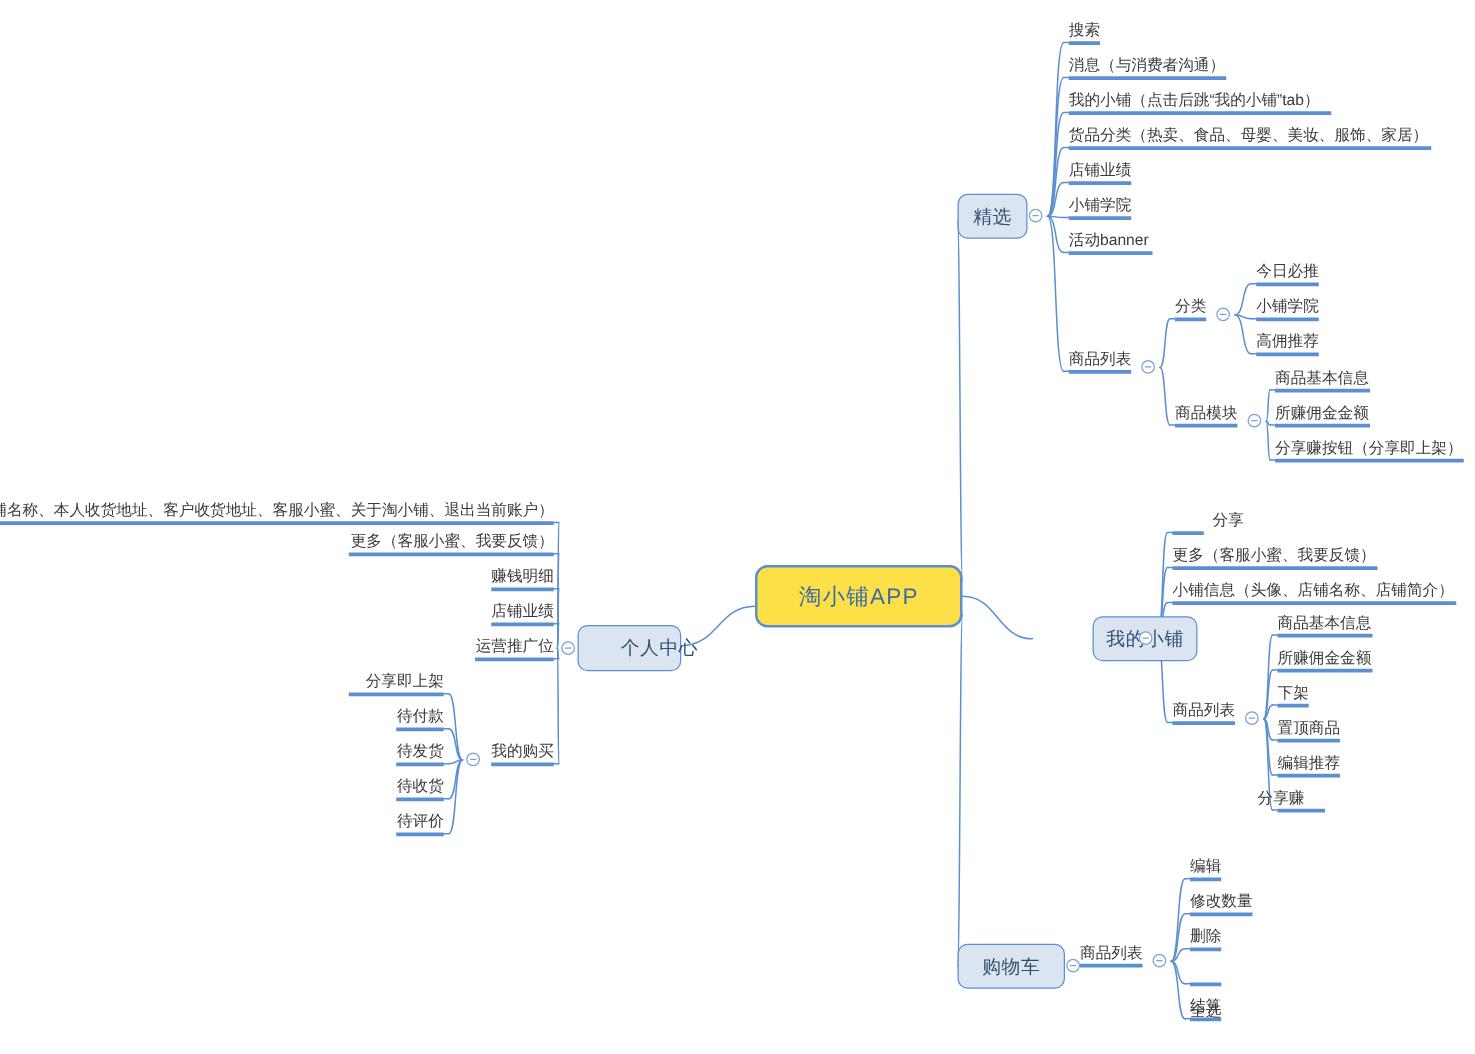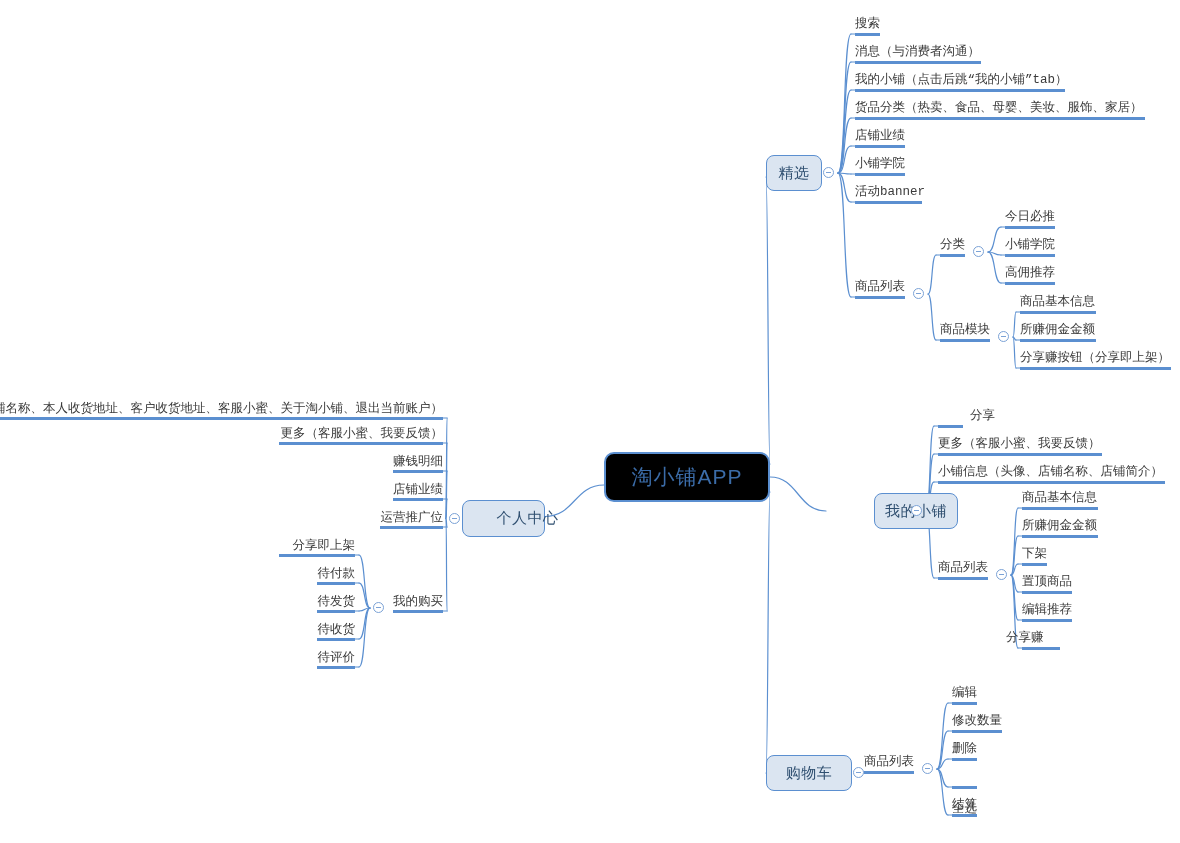--- a/index.html
+++ b/index.html
@@ -20,25 +20,25 @@
     left: 0; top: 0;
     width: 1180px; height: 843px;
     pointer-events: none;
   }
   
   .root-node {
     position: absolute;
     display: flex;
     align-items: center;
     justify-content: center;
-    background: #000000;
+    background: #fde047;
     border: 2px solid #5b8fd0;
     border-radius: 10px;
     color: #3b6ca8;
-    font-size: 21px;
+    font-size: 18px;
     letter-spacing: 1px;
     white-space: nowrap;
   }
   
   .branch-node {
     position: absolute;
     display: flex;
     align-items: center;
     justify-content: center;
     background: #dbe5f1;
@@ -50,21 +50,21 @@
     white-space: nowrap;
   }
   
   .text-node {
     position: absolute;
     color: #3a3a3a;
     font-size: 12.5px;
     line-height: 15px;
     white-space: nowrap;
   }
-  .text-node.right { text-align: left; font-family: Liberation Mono, monospace; }
+  .text-node.right { text-align: left; }
   .text-node.left  { text-align: right; }
   
   .underline {
     position: absolute;
     height: 3px;
     background: #5b8fd0;
     border-radius: 0;
   }
   
   .toggle {

